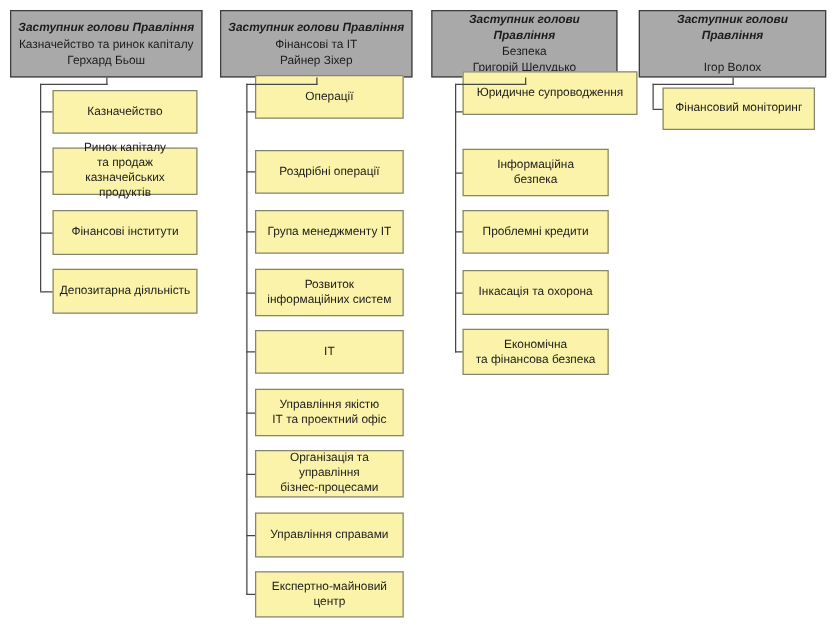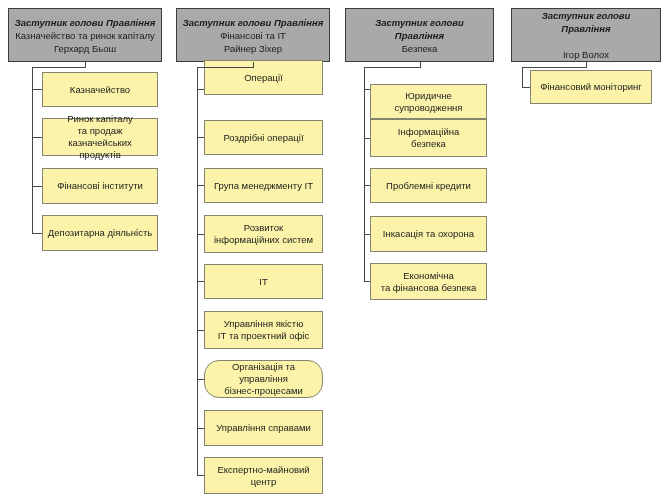--- a/index.html
+++ b/index.html
@@ -68,21 +68,21 @@
     <span class="c-label">Розвиток
 інформаційних систем</span>
   </div>
   <div class="node child" style="left:204px;top:264px;width:119px;height:35px;">
     <span class="c-label">ІТ</span>
   </div>
   <div class="node child" style="left:204px;top:311px;width:119px;height:38px;">
     <span class="c-label">Управління якістю
 ІТ та проектний офіс</span>
   </div>
-  <div class="node child" style="left:204px;top:360px;width:119px;height:38px;border-radius:15px;">
+  <div class="node child" style="left:204px;top:360px;width:119px;height:38px;">
     <span class="c-label">Організація та управління
 бізнес-процесами</span>
   </div>
   <div class="node child" style="left:204px;top:410px;width:119px;height:36px;">
     <span class="c-label">Управління справами</span>
   </div>
   <div class="node child" style="left:204px;top:457px;width:119px;height:37px;">
     <span class="c-label">Експертно-майновий
 центр</span>
   </div>
@@ -96,22 +96,23 @@
   <div class="line h" style="left:197px;top:234px;width:7px;"></div>
   <div class="line h" style="left:197px;top:281px;width:7px;"></div>
   <div class="line h" style="left:197px;top:330px;width:7px;"></div>
   <div class="line h" style="left:197px;top:379px;width:7px;"></div>
   <div class="line h" style="left:197px;top:428px;width:7px;"></div>
   <div class="line h" style="left:197px;top:475px;width:7px;"></div>
 
   <div class="node header" style="left:345px;top:8px;width:149px;height:54px;">
     <div class="h-title">Заступник голови Правління</div>
     <div class="h-line">Безпека</div>
+    <div class="h-line">Григорій Шелудько</div>
   </div>
-  <div class="node child" style="left:370px;top:84px;width:117px;height:35px;">
+  <div class="node child" style="left:370px;top:57px;width:140px;height:35px;">
     <span class="c-label">Юридичне супроводження</span>
   </div>
   <div class="node child" style="left:370px;top:119px;width:117px;height:38px;">
     <span class="c-label">Інформаційна
 безпека</span>
   </div>
   <div class="node child" style="left:370px;top:168px;width:117px;height:35px;">
     <span class="c-label">Проблемні кредити</span>
   </div>
   <div class="node child" style="left:370px;top:216px;width:117px;height:36px;">

